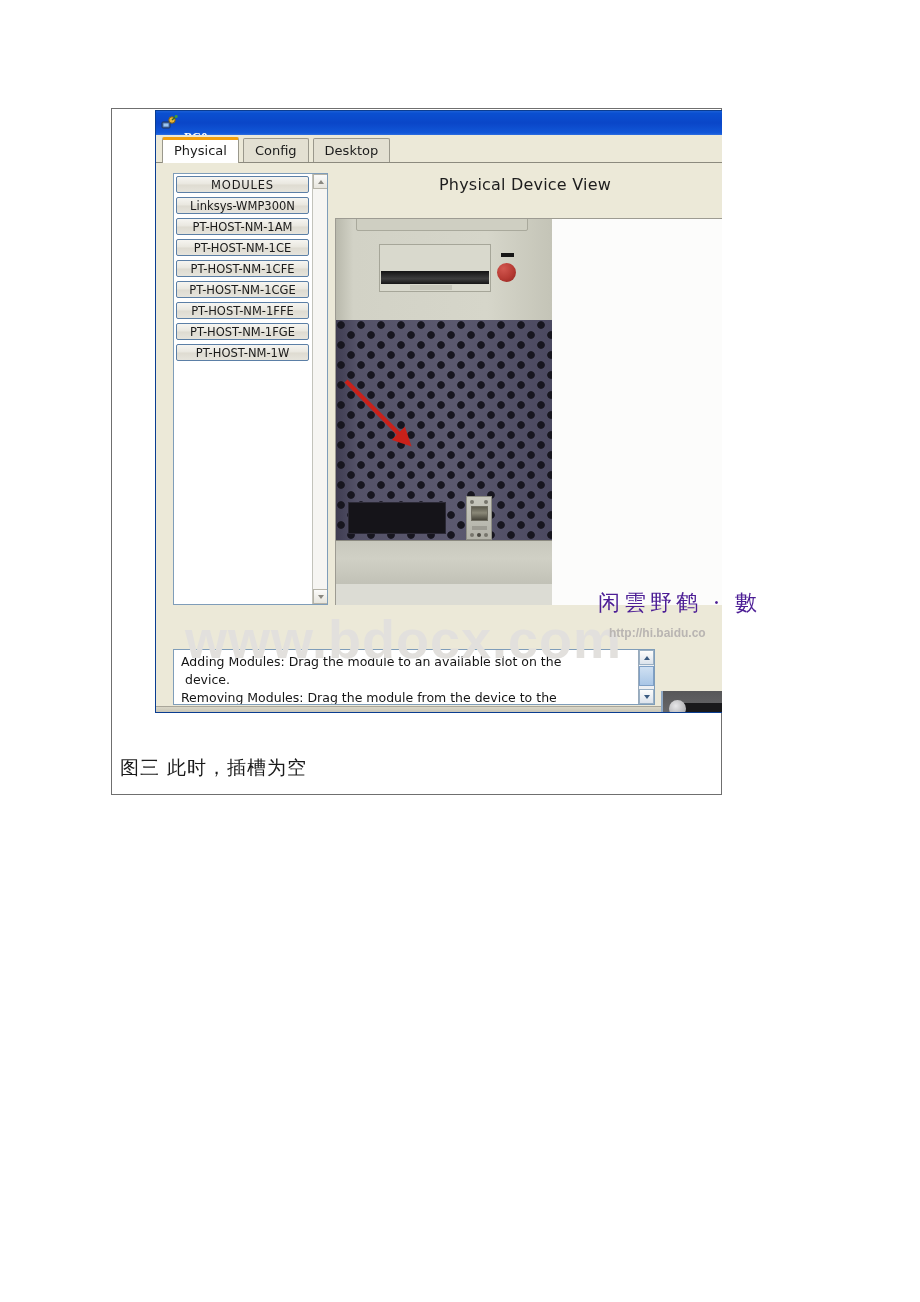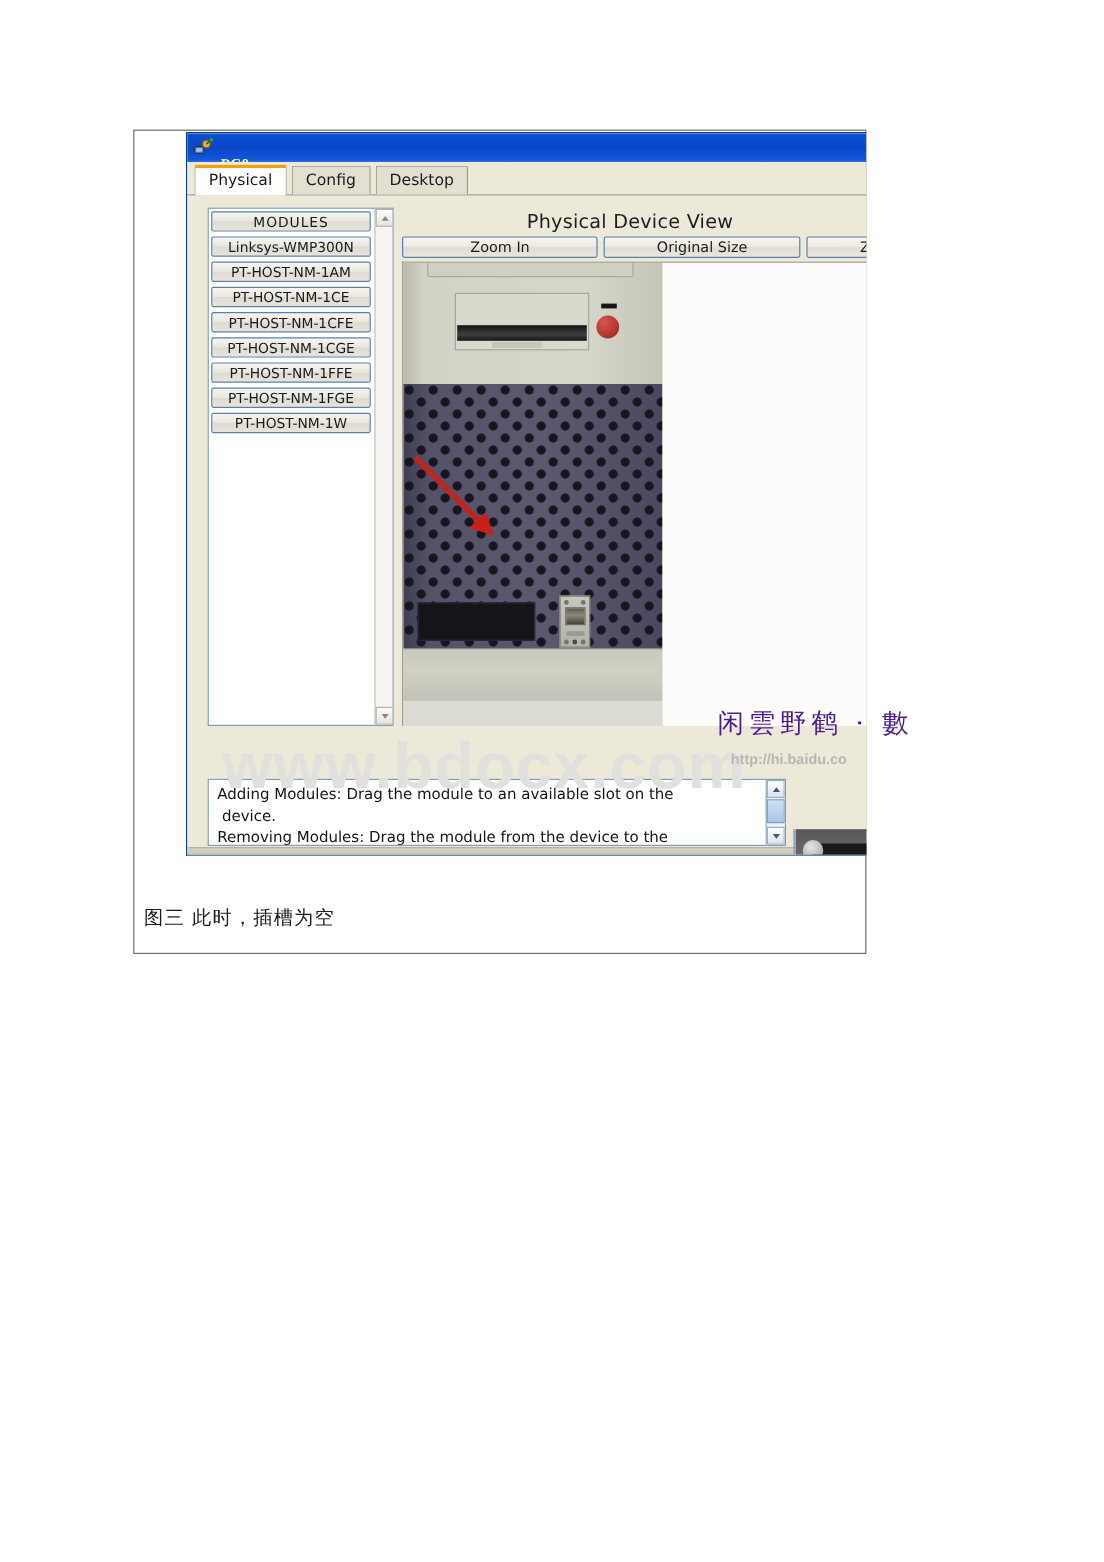--- a/index.html
+++ b/index.html
@@ -479,21 +479,21 @@
     width: 567px; height: 8px;
     background: linear-gradient(to bottom, #d9d6c7, #c3c0b1);
     border-top: 1px solid #a9a69a;
     box-sizing: border-box;
   }
 
   
   #caption {
     position: absolute;
     left: 120px; top: 755px;
-    font-size: 16px;
+    font-size: 19px;
     color: #1a1a1a;
     font-family: "DejaVu Serif", serif;
     letter-spacing: 1px;
     white-space: nowrap;
     z-index: 30;
   }
 </style>
 </head>
 <body>
 
@@ -536,25 +536,20 @@
           <div class="module-btn">PT-HOST-NM-1W</div>
         </div>
         <div id="modules-scroll">
           <div class="sb-arrow up"></div>
           <div class="sb-arrow down"></div>
         </div>
       </div>
 
       <div id="device-header">Physical Device View</div>
 
-      <div id="zoom-toolbar">
-        <div class="zoom-btn b1">Zoom In</div>
-        <div class="zoom-btn b2">Original Size</div>
-        <div class="zoom-btn b3">Z</div>
-      </div>
 
       <div id="device-view">
         <div id="pc-tower">
           <div id="tower-top">
             <div id="tower-bay-upper"></div>
             <div id="tower-drive">
               <div id="tower-drive-slot"></div>
               <div id="tower-drive-eject"></div>
             </div>
             <div id="tower-led"></div>

